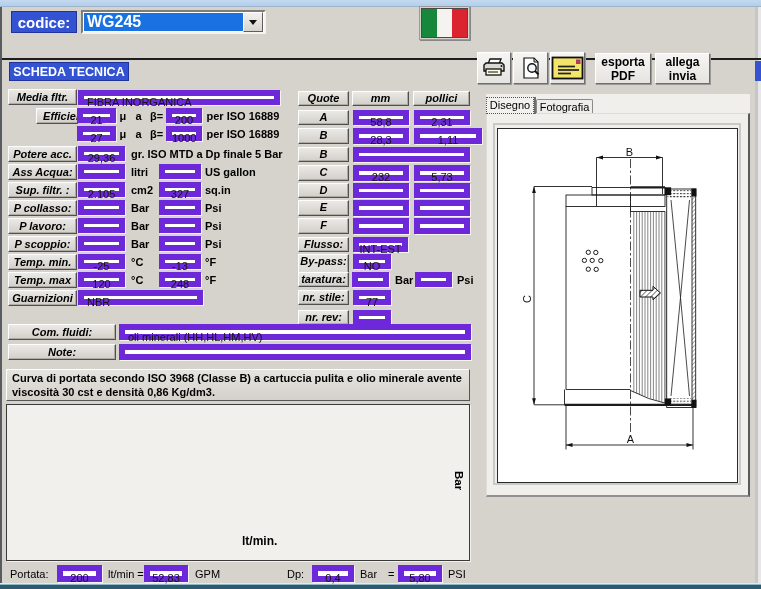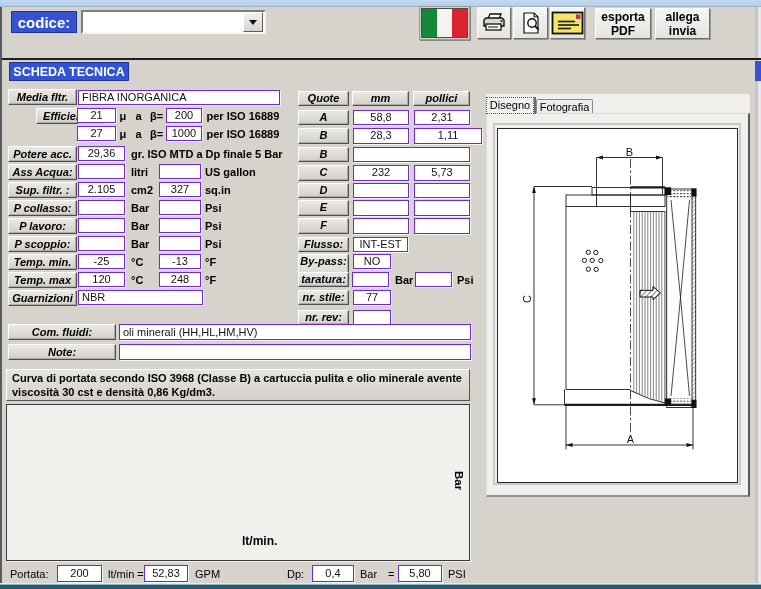--- a/index.html
+++ b/index.html
@@ -1,37 +1,38 @@
 <!DOCTYPE html>
 <html><head><meta charset="utf-8">
 <style>
 html,body{margin:0;padding:0;}
 body{width:761px;height:589px;position:relative;background:#d6d3cc;font-family:"Liberation Sans",sans-serif;overflow:hidden;}
 .abs{position:absolute;}
 .blab{position:absolute;background:linear-gradient(#ebe9e5,#d2cfc9);border-top:1px solid #fdfdfd;border-left:1px solid #fdfdfd;border-right:1px solid #4f4f4f;border-bottom:1px solid #4f4f4f;box-shadow:inset -1px -1px 0 #aeaba5;font-weight:bold;font-size:11px;color:#000;text-align:center;box-sizing:border-box;font-style:italic;}
-.fld{position:absolute;background:#fff;border:1px solid #6d28d9;box-shadow:1px 1px 0 rgba(255,255,255,.75);font-size:11px;color:#131313;text-align:center;box-sizing:border-box;}
+.fld{position:absolute;background:#fff;border:6px solid #6d28d9;box-shadow:1px 1px 0 rgba(255,255,255,.75);font-size:11px;color:#131313;text-align:center;box-sizing:border-box;}
 .lt{position:absolute;font-weight:bold;font-size:11px;color:#000;white-space:nowrap;}
 .rt{position:absolute;font-size:11px;color:#000;white-space:nowrap;}
 .bluelab{position:absolute;background:#3353d2;border:1px solid #20349c;color:#fff;font-weight:bold;box-sizing:border-box;text-align:center;}
-.tbtn{position:absolute;background:linear-gradient(#f6f5f3,#e6e4e0);border-top:1px solid #fff;border-left:1px solid #fff;border-right:1px solid #6e6e6e;border-bottom:1px solid #6e6e6e;box-shadow:1px 1px 0 #9a9a9a;box-sizing:border-box;text-align:center;}
+.tbtn{position:absolute;background:linear-gradient(#f6f5f3,#e6e4e0);border-top:1px solid #fff;border-left:1px solid #fff;border-right:1px solid #6e6e6e;border-bottom:1px solid #6e6e6e;box-shadow:1px 1px 0 #9a9a9a;box-sizing:border-box;text-align:center;margin-top:45px;}
 </style></head>
 <body>
 
 <div class="abs" style="left:0;top:0;width:761px;height:7px;background:linear-gradient(#c4d9f0,#b0cdea);"></div>
 <div class="abs" style="left:0;top:6px;width:761px;height:1px;background:#9db3ca;"></div>
 <div class="abs" style="left:0;top:7px;width:2px;height:577px;background:#585b60;"></div>
 <div class="abs" style="left:755px;top:7px;width:3px;height:577px;background:#c6c6c6;"></div>
 <div class="abs" style="left:758px;top:7px;width:3px;height:577px;background:#e7e7e7;"></div>
 <div class="abs" style="left:0;top:584px;width:761px;height:5px;background:#2e5a70;border-top:1px solid #8fb6c6;box-sizing:border-box;"></div>
 <div class="abs" style="left:0;top:583px;width:761px;height:1px;background:#e8e8e8;"></div>
 <div class="abs" style="left:2px;top:58px;width:759px;height:2px;background:#1e1e1e;"></div>
 <div class="abs" style="left:755px;top:61px;width:6px;height:20px;background:#3353d2;"></div>
 
 <div class="bluelab" style="left:11px;top:11px;width:66px;height:22px;font-size:15px;line-height:21px;">codice:</div>
 <div class="abs" style="left:81px;top:10px;width:185px;height:24px;background:#fff;border-top:2px solid #7e7e78;border-left:2px solid #7e7e78;border-bottom:2px solid #f4f4f0;border-right:2px solid #f4f4f0;box-sizing:border-box;">
+  <div class="abs" style="left:1px;top:1px;width:159px;height:18px;background:#1a72e2;color:#fff;font-weight:bold;font-size:16px;line-height:17px;padding-left:3px;">WG245</div>
   <div class="abs" style="left:160px;top:0;width:20px;height:20px;background:linear-gradient(#f2f1ef,#d8d5cf);border-top:1px solid #fff;border-left:1px solid #fff;border-right:1px solid #5e5e5e;border-bottom:1px solid #5e5e5e;box-sizing:border-box;">
     <svg width="18" height="18" viewBox="0 0 18 18">
         <polygon points="5,7 13,7 9,12" fill="#111"></polygon>
       </svg>
   </div>
 </div>
 
 <div class="abs" style="left:419px;top:6px;width:51px;height:34px;background:#d6d3cc;border:1px solid #9a9a9a;box-shadow:1px 1px 0 #888;box-sizing:border-box;">
  <div class="abs" style="left:1px;top:1px;width:47px;height:30px;border:1px solid #4a4a4a;box-sizing:border-box;">
   <div class="abs" style="left:0;top:0;width:15px;height:28px;background:#17873b;"></div>

